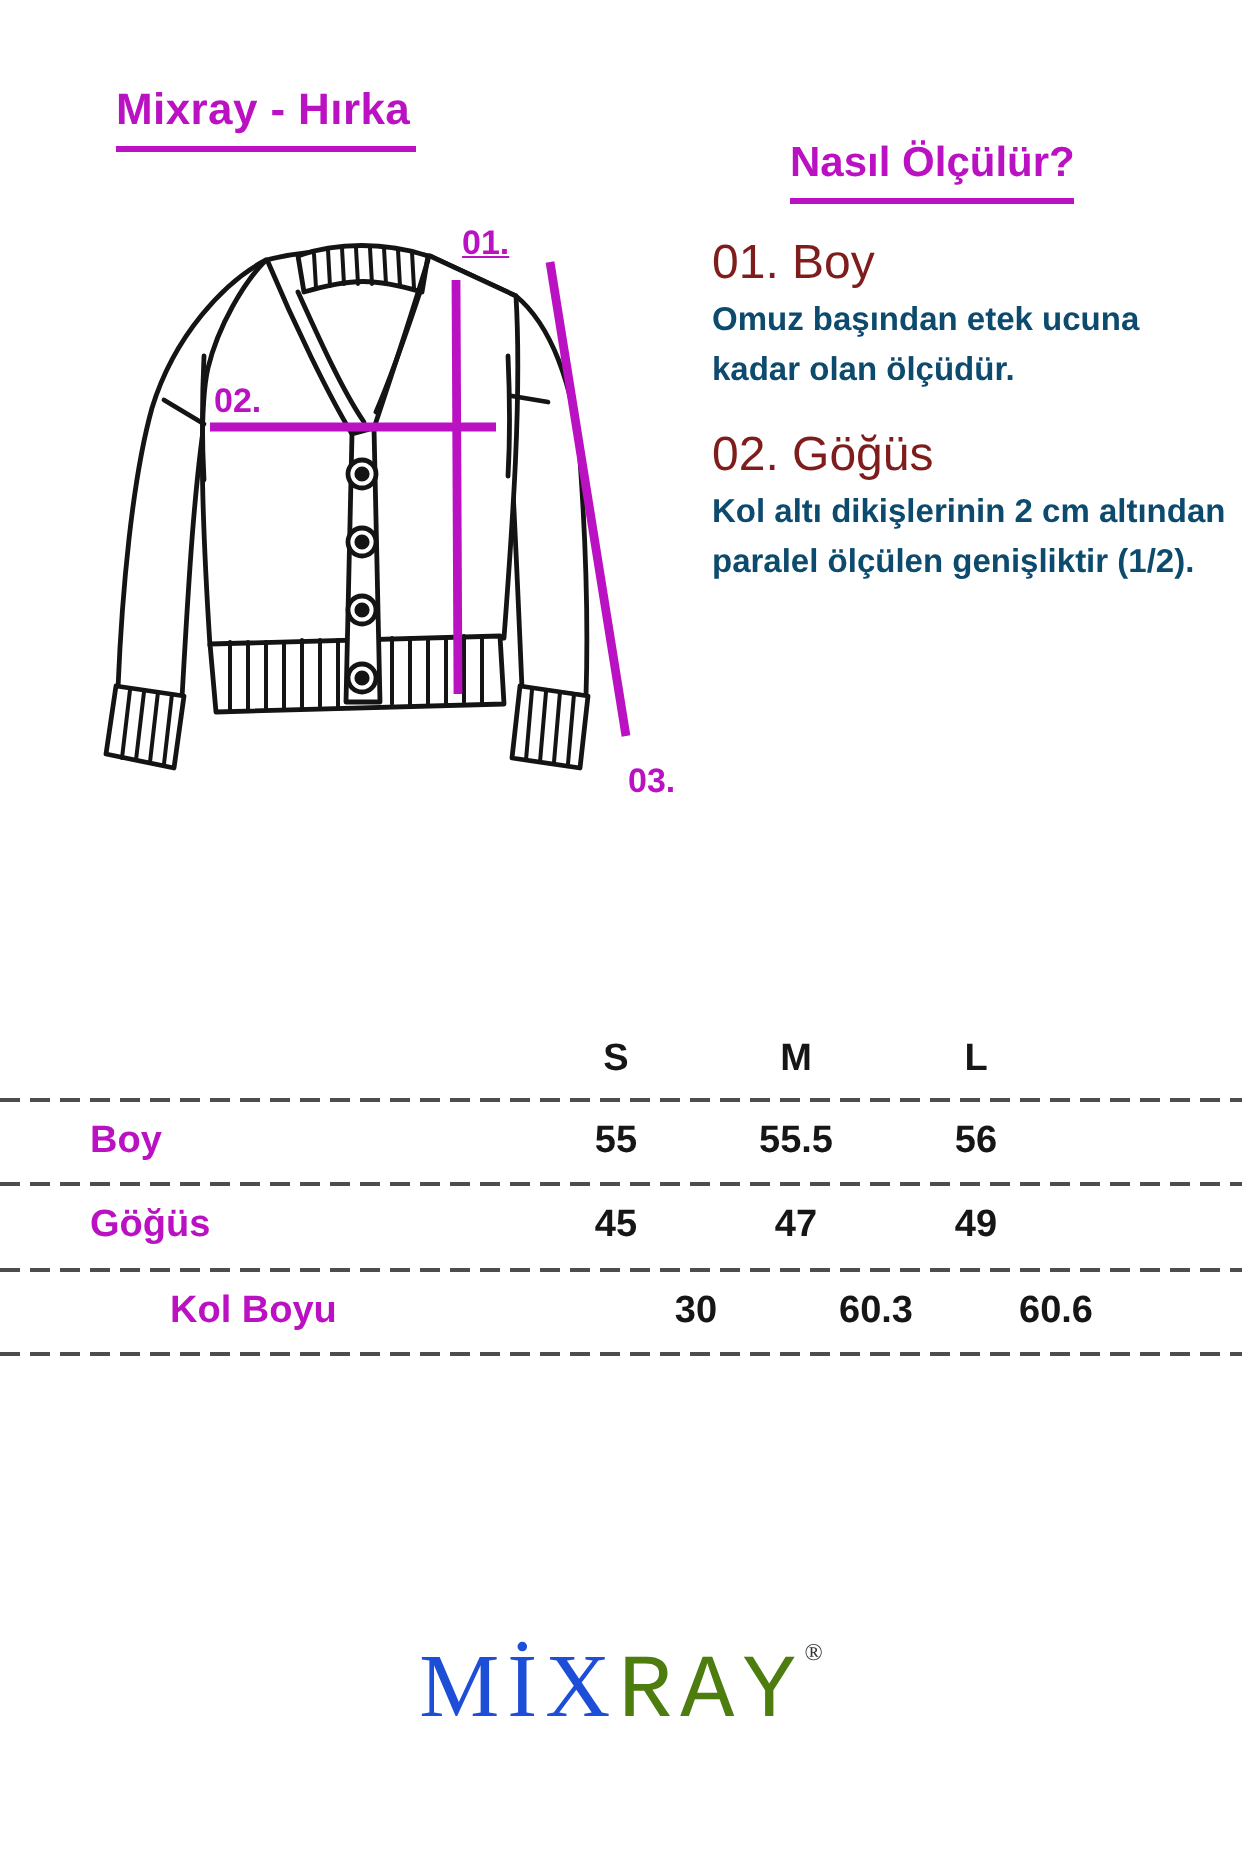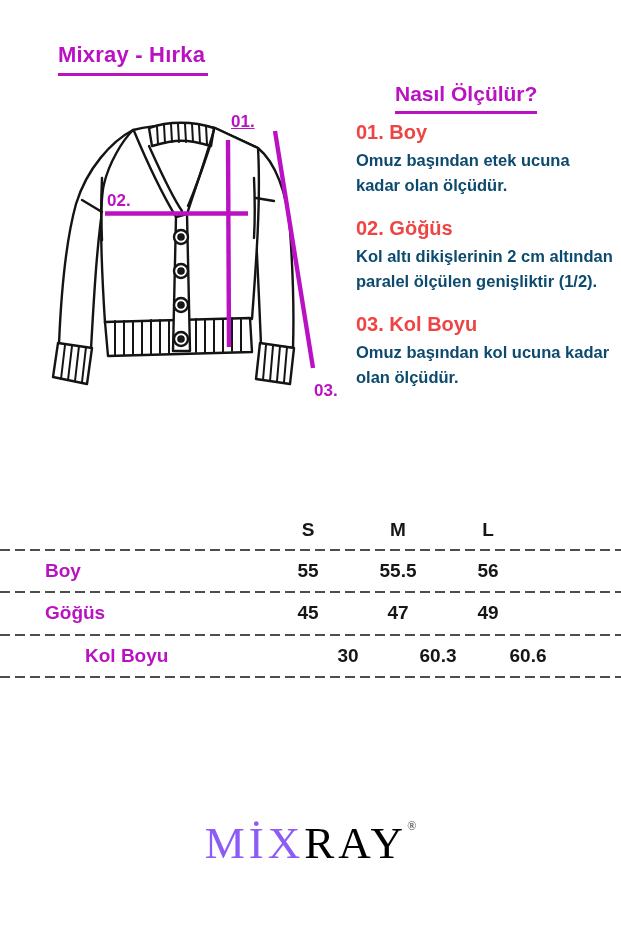--- a/index.html
+++ b/index.html
@@ -18,28 +18,28 @@
   .diagram { position:absolute; left:30px; top:100px; width:310px; height:310px; }
   .diagram svg { position:absolute; left:0; top:0; }
   .m-label {
     position:absolute; font-size:17px; font-weight:bold; color:#ba12c2; line-height:1;
   }
   .m-label.l01 { left:201px; top:13px;text-decoration:underline; }
   .m-label.l02 { left:77px;  top:92px; }
   .m-label.l03 { left:284px; top:282px; }
   
   .howto-title {
-    position:absolute; left:395px; top:82px;
+    position:absolute; left:395px; top:70px;
     font-size:21px; font-weight:bold; color:#ba12c2;
     border-bottom:3px solid #ba12c2; padding-bottom:5px;
   }
   .howto { position:absolute; left:356px; top:119px; width:264px; }
   .howto section { margin:0 0 17px 0; }
   .howto h3 {
-    margin:0 0 3px 0; font-size:20px; font-weight:bold; color:#ef4444; line-height:26px;
+    margin:0 0 3px 0; font-size:24px; font-weight:normal; color:#7f1d1d; line-height:26px;
   }
   .howto p { margin:0; font-size:16.5px; font-weight:bold; color:#0c4a6e; line-height:25px; }
   
   .size-table { position:absolute; left:0; top:0; width:621px; }
   .trow { position:absolute; left:0; width:621px; display:flex; align-items:center; }
   .trow .lbl {
     width:263px; padding-left:45px; box-sizing:border-box;
     font-size:19px; font-weight:bold; color:#ba12c2;
   }
   .trow .cell {
@@ -53,22 +53,22 @@
     position:absolute; left:0; width:621px; height:2px;
     background:repeating-linear-gradient(90deg, #4d4d4d 0 10px, transparent 10px 15px);
   }
   .sep.s1 { top:549px; } .sep.s2 { top:591px; } .sep.s3 { top:634px; } .sep.s4 { top:676px; }
   
   .logo {
     position:absolute; left:0; top:820px; width:621px; text-align:center;
     font-family:"Liberation Serif", serif; font-size:45px; line-height:1;
     letter-spacing:4px; font-weight:normal;
   }
-  .logo .mix { color:#8b5cf6;text-align:center; }
-  .logo .ray { color:#000000; }
+  .logo .mix { color:#1d4ed8;text-align:center; }
+  .logo .ray { color:#4d7c0f;font-family:Liberation Mono, monospace; }
   .logo sup { font-size:12px; letter-spacing:0; color:#333; vertical-align:28px; }
 </style>
 </head>
 <body>
 
 <div class="page">
 
   <div class="page-title">Mixray - Hırka</div>
 
   <div class="diagram">
@@ -169,25 +169,20 @@
     <section>
       <h3>01. Boy</h3>
       <p>Omuz başından etek ucuna</p>
       <p>kadar olan ölçüdür.</p>
     </section>
     <section>
       <h3>02. Göğüs</h3>
       <p>Kol altı dikişlerinin 2 cm altından</p>
       <p>paralel ölçülen genişliktir (1/2).</p>
     </section>
-    <section>
-      <h3>03. Kol Boyu</h3>
-      <p>Omuz başından kol ucuna kadar</p>
-      <p>olan ölçüdür.</p>
-    </section>
   </div>
 
   <div class="size-table">
     <div class="trow head">
       <div class="lbl"></div>
       <div class="cell">S</div>
       <div class="cell">M</div>
       <div class="cell">L</div>
     </div>
     <div class="sep s1"></div>

